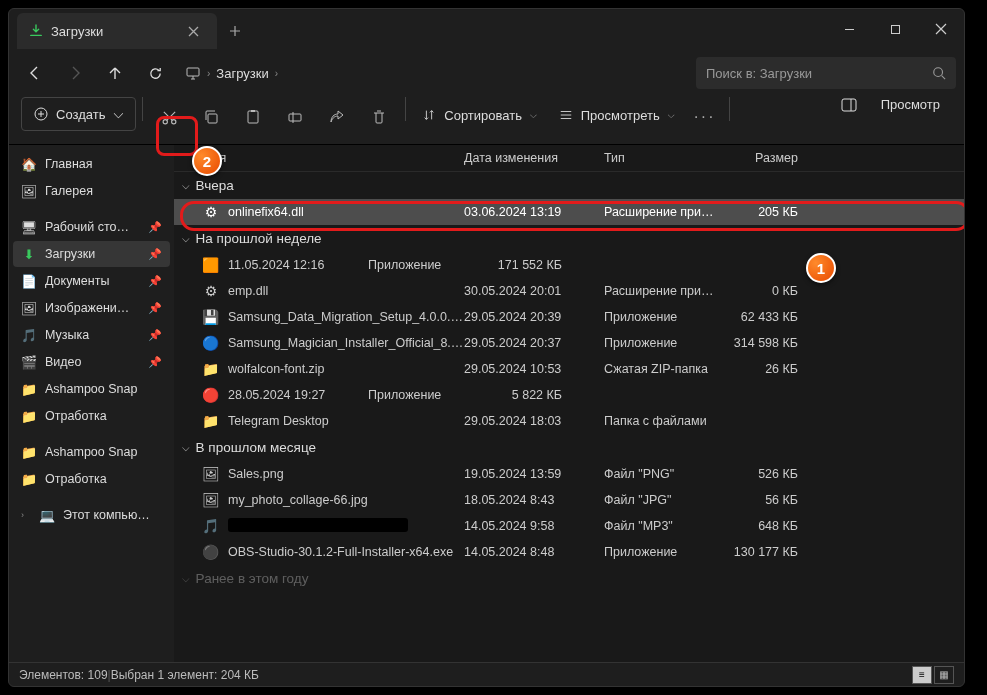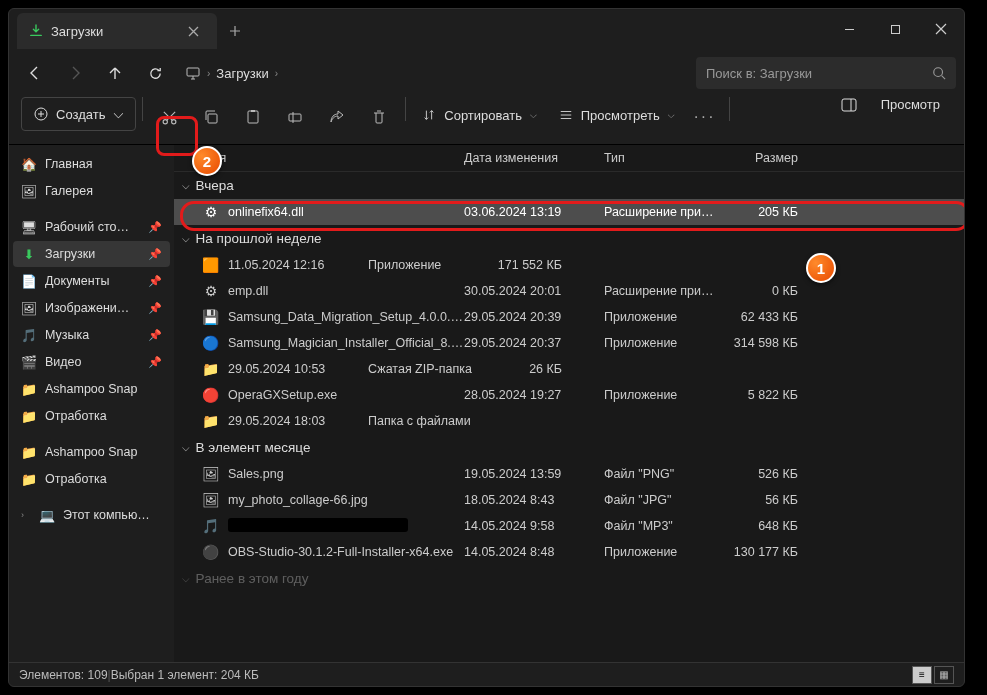--- a/index.html
+++ b/index.html
@@ -341,42 +341,43 @@
           </div>
           <div class="row">
             <span class="fico">🔵</span>
             <span class="fname">Samsung_Magician_Installer_Official_8.1.…</span>
             <span class="fdate">29.05.2024 20:37</span>
             <span class="ftype">Приложение</span>
             <span class="fsize">314 598 КБ</span>
           </div>
           <div class="row">
             <span class="fico">📁</span>
+            <span class="fname">wolfalcon-font.zip</span>
             <span class="fdate">29.05.2024 10:53</span>
             <span class="ftype">Сжатая ZIP-папка</span>
             <span class="fsize">26 КБ</span>
           </div>
           <div class="row">
             <span class="fico">🔴</span>
-            <span class="fname">OperaGXSetup.exe</span>
             <span class="fdate">28.05.2024 19:27</span>
             <span class="ftype">Приложение</span>
             <span class="fsize">5 822 КБ</span>
           </div>
           <div class="row">
             <span class="fico">📁</span>
+            <span class="fname">Telegram Desktop</span>
             <span class="fdate">29.05.2024 18:03</span>
             <span class="ftype">Папка с файлами</span>
             <span class="fsize"></span>
           </div>
         </div>
 
       <div class="group">
           <span class="chev">⌵</span>
-          <span>В элемент месяце</span>
+          <span>В прошлом месяце</span>
         </div>
       <div id="rows-lastmonth">
           <div class="row">
             <span class="fico">🖼</span>
             <span class="fname">Sales.png</span>
             <span class="fdate">19.05.2024 13:59</span>
             <span class="ftype">Файл "PNG"</span>
             <span class="fsize">526 КБ</span>
           </div>
           <div class="row">

